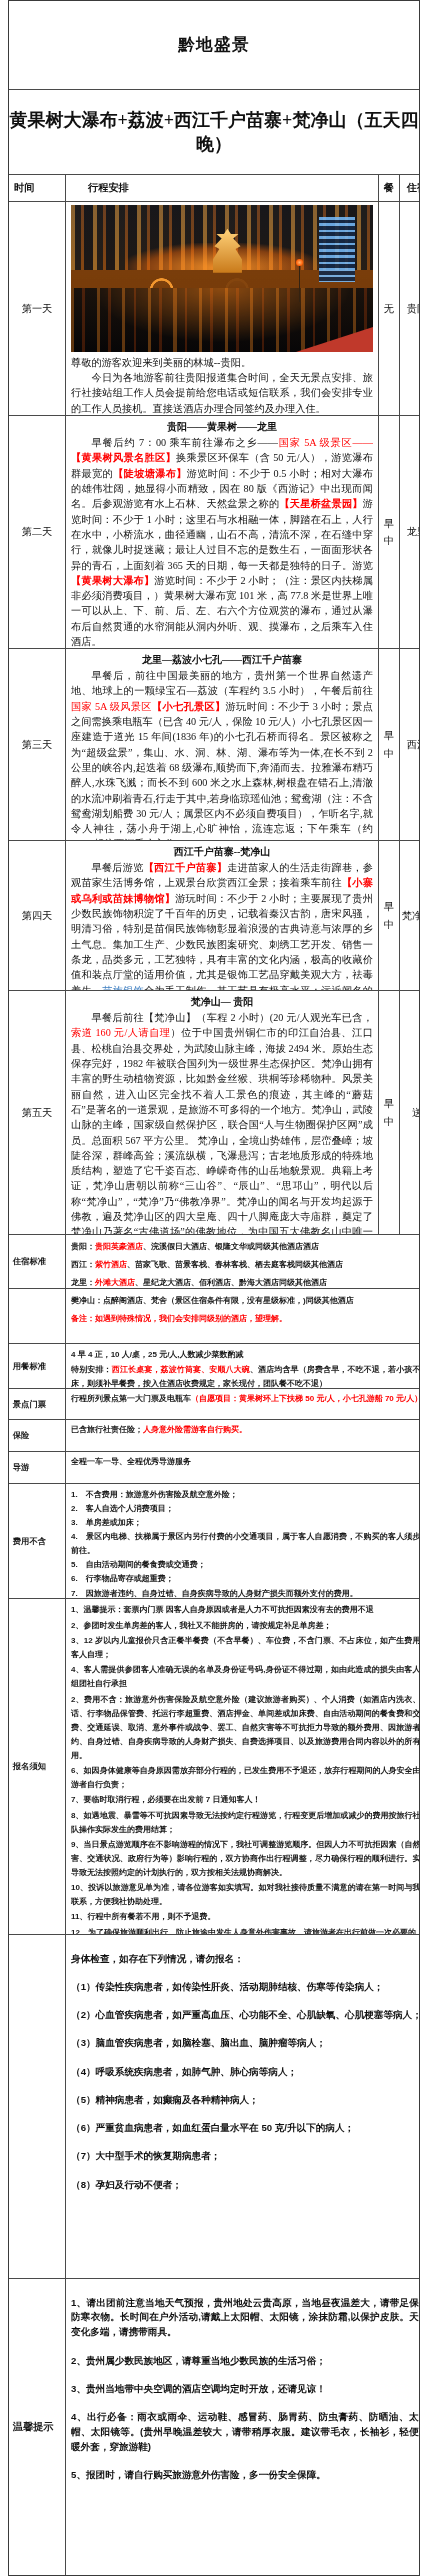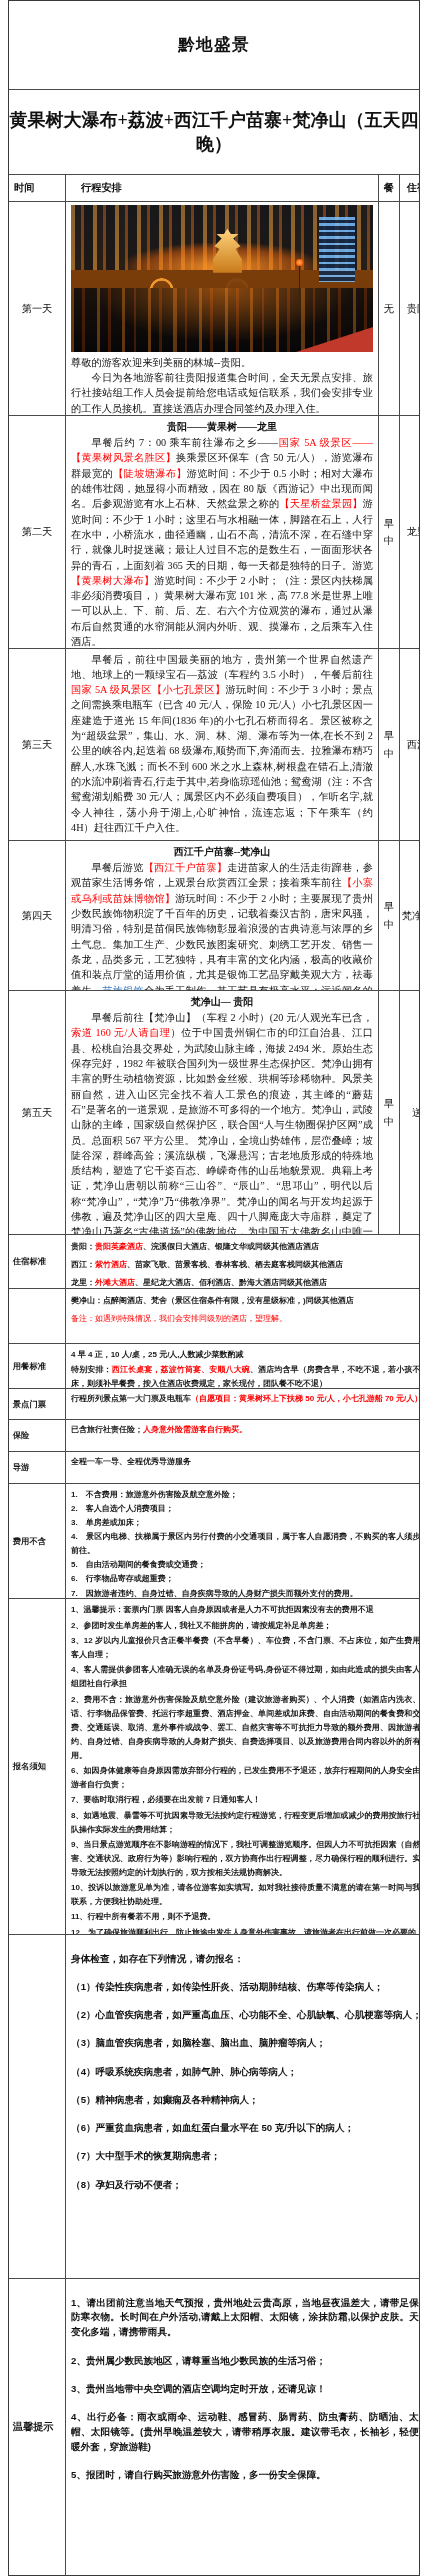--- a/index.html
+++ b/index.html
@@ -32,39 +32,39 @@
   .r-guide{height:32px;}
   .r-excl{height:115px;}
   .r-signup{height:336px;}
   .r-health{height:344px;}
   .r-tips{height:297px;}
 
   .title{font-size:16.6px;font-weight:bold;letter-spacing:1.3px;text-align:center;width:100%;}
   .subtitle{font-size:18px;font-weight:bold;text-align:center;width:100%;}
   .head-cell{display:flex;align-items:center;font-weight:bold;font-size:10.2px;}
   .hc-time{width:56px;flex:none;padding-left:5.1px;box-sizing:border-box;}
-  .hc-plan{width:313px;flex:none;padding-left:15px;box-sizing:border-box;border-left:0.6px solid #4a4a4a;}
+  .hc-plan{width:313px;flex:none;padding-left:22px;box-sizing:border-box;border-left:0.6px solid #4a4a4a;}
   .hc-meal{width:20.5px;flex:none;justify-content:center;border-left:0.6px solid #4a4a4a;box-sizing:border-box;}
   .hc-stay{width:36px;flex:none;justify-content:center;border-left:0.6px solid #4a4a4a;box-sizing:border-box;}
 
   .route{font-size:10px;font-weight:bold;text-align:center;line-height:16.6px;}
   .day-text .line{font-size:10.2px;line-height:15.3px;text-align:justify;}
   .day-text .line.indent{text-indent:2em;}
 
   .sec .line{font-family:"Liberation Sans","DejaVu Sans",sans-serif;font-size:8px;line-height:1.62;color:#222;text-align:justify;margin:1.3px 0;}
   .r-h1 .line,.r-h2 .line{line-height:18px;margin:0;font-weight:bold;color:#1a1a1a;}
   .r-meal .line{line-height:13.4px;font-weight:bold;color:#1a1a1a;}
   .r-ticket .line,.r-ins .line,.r-guide .line{font-weight:bold;color:#1a1a1a;line-height:12.8px;}
   .r-signup .line{margin:1.3px 0;font-weight:bold;color:#1a1a1a;line-height:1.75;}
   .r-excl .line{font-weight:bold;color:#1a1a1a;line-height:1.7;margin:0.6px 0;}
   .sec-big .line{font-size:9.6px;font-weight:bold;color:#111;line-height:1.55;margin:13.4px 0;text-align:justify;}
   .r-tips .col-label{font-size:10.2px;}
 
   .red{color:#ff0000;}
-  .redb{color:#ff0000;font-weight:normal;}
+  .redb{color:#ff0000;font-weight:bold;}
   .blue{color:#3f7fc1;}
 
   
   .photo{position:relative;height:147px;margin:0.6px 0 2.6px 0;overflow:hidden;
     background:linear-gradient(#23262e 0%,#2b2520 30%,#3a2a14 46%,#140f0c 55%,#0c0a09 100%);}
   .photo .skyline{position:absolute;left:0;top:0;width:100%;height:52%;
     background:
       repeating-linear-gradient(90deg, rgba(255,170,60,.55) 0 4.5px, rgba(30,26,24,.85) 4.5px 10.2px, rgba(255,120,20,.4) 10.2px 13.4px, rgba(22,20,22,.9) 13.4px 22px),
       linear-gradient(#1d2026 , #53330e);
     opacity:.85;}
@@ -141,20 +141,21 @@
           <div class="line indent"><span>早餐后约 7：00 乘车前往瀑布之乡——</span><span class="red">国家 5A 级景区——</span><span class="redb">【黄果树风景名胜区】</span><span>换乘景区环保车（含 50 元/人），游览瀑布群最宽的</span><span class="redb">【陡坡塘瀑布】</span><span>游览时间：不少于 0.5 小时；相对大瀑布的雄伟壮阔，她显得小而精致，因在 80 版《西游记》中出现而闻名。后参观游览有水上石林、天然盆景之称的</span><span class="redb">【天星桥盆景园】</span><span>游览时间：不少于 1 小时；这里石与水相融一体，脚踏在石上，人行在水中，小桥流水，曲径通幽，山石不高，清流不深，在石缝中穿行，就像儿时捉迷藏；最让人过目不忘的是数生石，一面面形状各异的青石，上面刻着 365 天的日期，每一天都是独特的日子。游览</span><span class="redb">【黄果树大瀑布】</span><span>游览时间：不少于 2 小时；（注：景区内扶梯属非必须消费项目，）黄果树大瀑布宽 101 米，高 77.8 米是世界上唯一可以从上、下、前、后、左、右六个方位观赏的瀑布，通过从瀑布后自然贯通的水帘洞能从洞内外听、观、摸瀑布，之后乘车入住酒店。</span></div>
         </div>
     </div>
     <div class="cell col-meal">早中</div>
     <div class="cell col-stay">龙里</div>
   </div>
 
   <div class="row r-d3">
     <div class="cell col-time">第三天</div>
     <div class="cell col-plan">
+      <div class="route">龙里—荔波小七孔——西江千户苗寨</div>
       <div class="day-text">
           <div class="line indent"><span>早餐后，前往中国最美丽的地方，贵州第一个世界自然遗产地、地球上的一颗绿宝石—荔波（车程约 3.5 小时），午餐后前往</span><span class="red">国家 5A 级风景区</span><span class="redb">【小七孔景区】</span><span>游玩时间：不少于 3 小时；景点之间需换乘电瓶车（已含 40 元/人，保险 10 元/人）小七孔景区因一座建造于道光 15 年间(1836 年)的小七孔石桥而得名。景区被称之为“超级盆景”，集山、水、洞、林、湖、瀑布等为一体,在长不到 2 公里的峡谷内,起迭着 68 级瀑布,顺势而下,奔涌而去。拉雅瀑布精巧醉人,水珠飞溅；而长不到 600 米之水上森林,树根盘在错石上,清澈的水流冲刷着青石,行走于其中,若身临琼瑶仙池；鸳鸯湖（注：不含鸳鸯湖划船费 30 元/人；属景区内不必须自费项目），乍听名字,就令人神往，荡小舟于湖上,心旷神怡，流连忘返；下午乘车（约 4H）赶往西江千户入住。</span></div>
         </div>
     </div>
     <div class="cell col-meal">早中</div>
     <div class="cell col-stay">西江</div>
   </div>
 
   <div class="row r-d4">
     <div class="cell col-time">第四天</div>

